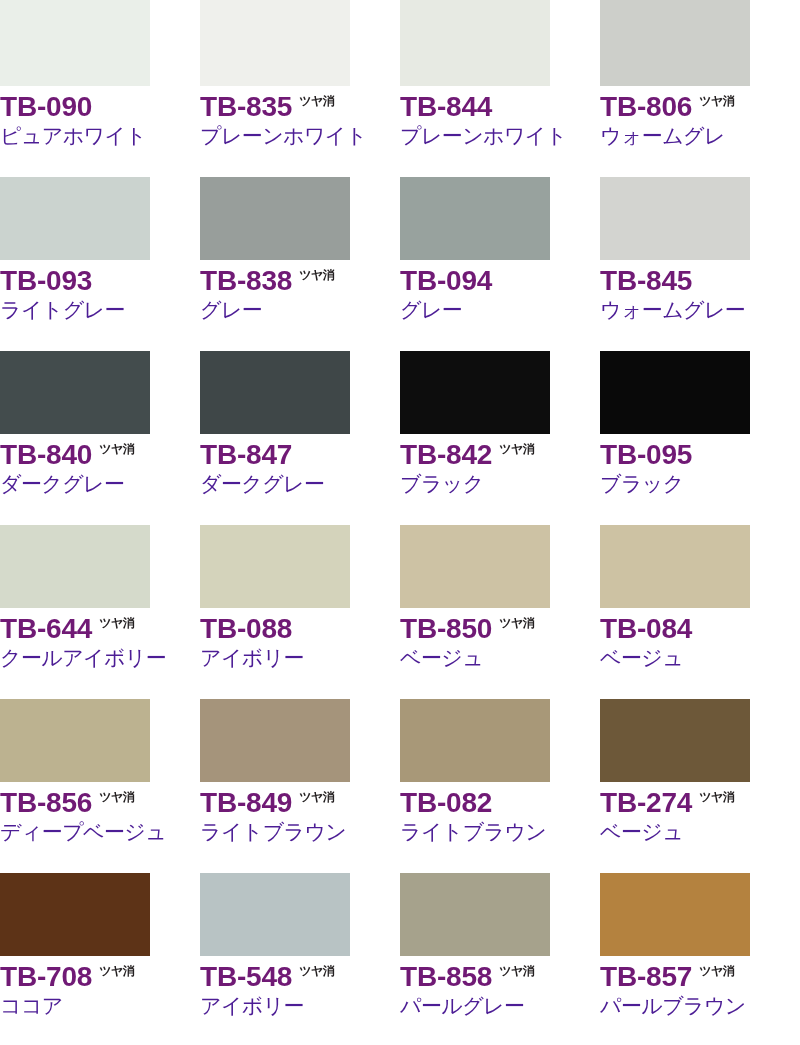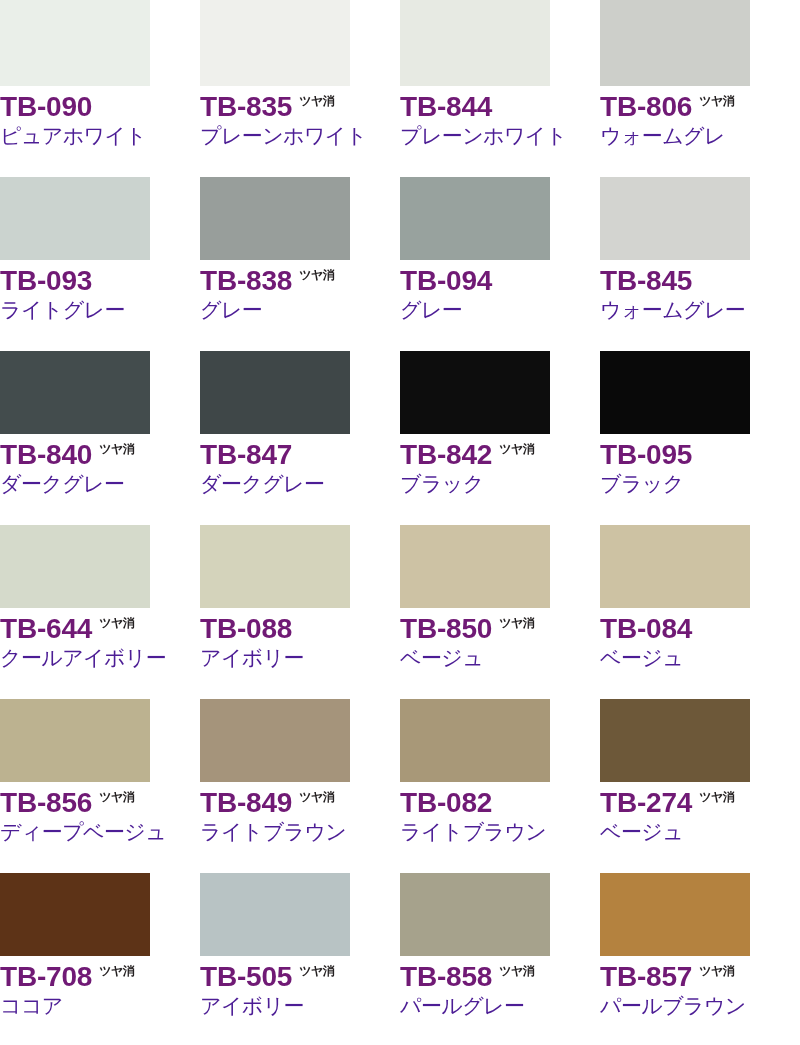--- a/index.html
+++ b/index.html
@@ -280,21 +280,21 @@
           <span class="swatch-code">TB-708</span>
           <span class="matte-badge">ツヤ消</span>
         </div>
         <div class="swatch-name">ココア</div>
       </div>
     </div>
     <div class="swatch-cell row-6">
       <div class="swatch-chip" style="background: rgb(184, 195, 196);"></div>
       <div class="swatch-caption">
         <div class="code-line">
-          <span class="swatch-code">TB-505</span>
+          <span class="swatch-code">TB-548</span>
           <span class="matte-badge">ツヤ消</span>
         </div>
         <div class="swatch-name">アイボリー</div>
       </div>
     </div>
     <div class="swatch-cell row-6">
       <div class="swatch-chip" style="background: rgb(166, 162, 140);"></div>
       <div class="swatch-caption">
         <div class="code-line">
           <span class="swatch-code">TB-858</span>

